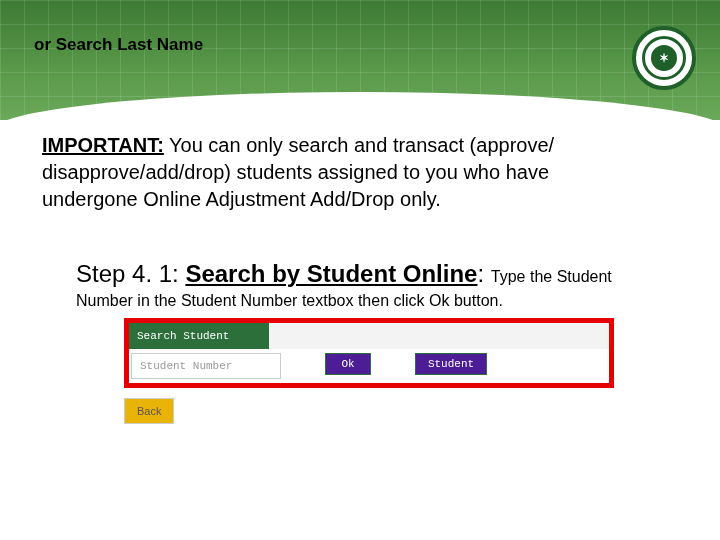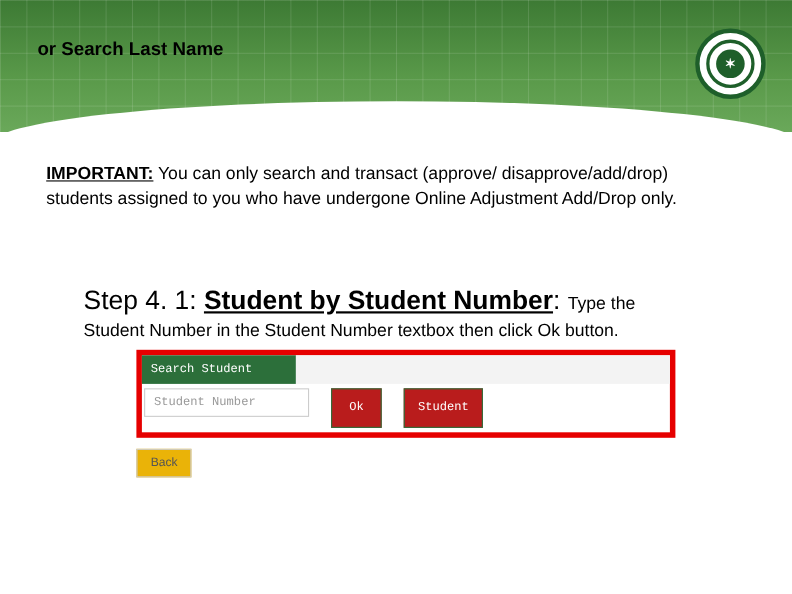--- a/index.html
+++ b/index.html
@@ -62,22 +62,22 @@
   .title .line1 {
     font-size: 17px; font-weight: bold; line-height: 1.35;
   }
   .title .step-pref { font-size: 26px; font-weight: 800; }
   .title .line2 {
     font-size: 17px; font-weight: bold; line-height: 1.35;
   }
 
   .important {
     position: absolute;
-    top: 148px; left: 42px; width: 605px;
-    font-size: 16px; line-height: 1.35; color: #000;
+    top: 132px; left: 42px; width: 605px;
+    font-size: 20px; line-height: 1.35; color: #000;
   }
   .important .lead { font-weight: bold; text-decoration: underline; }
 
   .substep {
     position: absolute;
     top: 258px; left: 76px; width: 560px;
     font-size: 16px; line-height: 1.35; color: #000;
   }
   .substep .h { font-size: 24px; font-weight: 400; }
   .substep .hstrong { font-weight: bold; text-decoration: underline; }
@@ -100,33 +100,33 @@
   }
   .hdr-dark {
     width: 140px; height: 26px; background: #2c6f3a;
     color: #fff; font-size: 11px; display:flex; align-items:center;
     padding-left: 8px;
   }
   .hdr-light {
     flex: 1; height: 26px; background: #f3f3f3;
   }
   .search-row {
-    display:flex; gap:20px; padding: 2px 2px;
+    display:flex; gap:4px; padding: 2px 2px;
   }
   .txtbox {
     height: 26px; border: 1px solid #ccc; background:#fff;
     font-size: 11px; color:#999; display:flex; align-items:center;
     padding: 0 8px;
   }
   .txt-studentnum { width: 150px; }
   .txt-lastname   { width: 168px; }
   .btn {
-    height: 36px; border: 1px solid #2c6f3a; background:#b91c1c;
+    height: 22px; border: 1px solid #2c6f3a; background:#4c1d95;
     color:#fff; font-size:11px; display:flex; align-items:center; justify-content:center;
-    padding: 0 12px; cursor:pointer;
+    padding: 0 12px; cursor:pointer;margin-left:40px;
   }
   .btn-ok { width: 46px; }
   .btn-search { width: 72px; }
 
   .back-row { margin-top: 10px; }
   .btn-back {
     display:inline-flex; height:26px; border:1px solid #ccc; background:#eab308;
     color:#555; font-size:11px; align-items:center; padding:0 12px; cursor:pointer;
   }
 </style>
@@ -146,21 +146,21 @@
 
   <div class="title">
     <div class="line2">or Search Last Name</div>
   </div>
 
   <div class="important">
     <span class="lead">IMPORTANT:</span><span>  You can only search and transact (approve/ disapprove/add/drop) students assigned to you who have undergone Online Adjustment Add/Drop only.</span>
   </div>
 
   <div class="substep">
-    <span class="h">Step 4. 1: </span><span class="h hstrong">Student by Student Number</span><span class="h">:  </span><span>Type the Student Number in the Student Number textbox then click Ok button.</span>
+    <span class="h">Step 4. 1: </span><span class="h hstrong">Search by Student Online</span><span class="h">:  </span><span>Type the Student Number in the Student Number textbox then click Ok button.</span>
   </div>
 
   <div class="widget">
     <div class="highlight-box">
       <div class="hdr-bar">
         <div class="hdr-dark">Search Student</div>
         <div class="hdr-light"></div>
       </div>
       <div class="search-row">
         <div class="txtbox txt-studentnum">Student Number</div>

